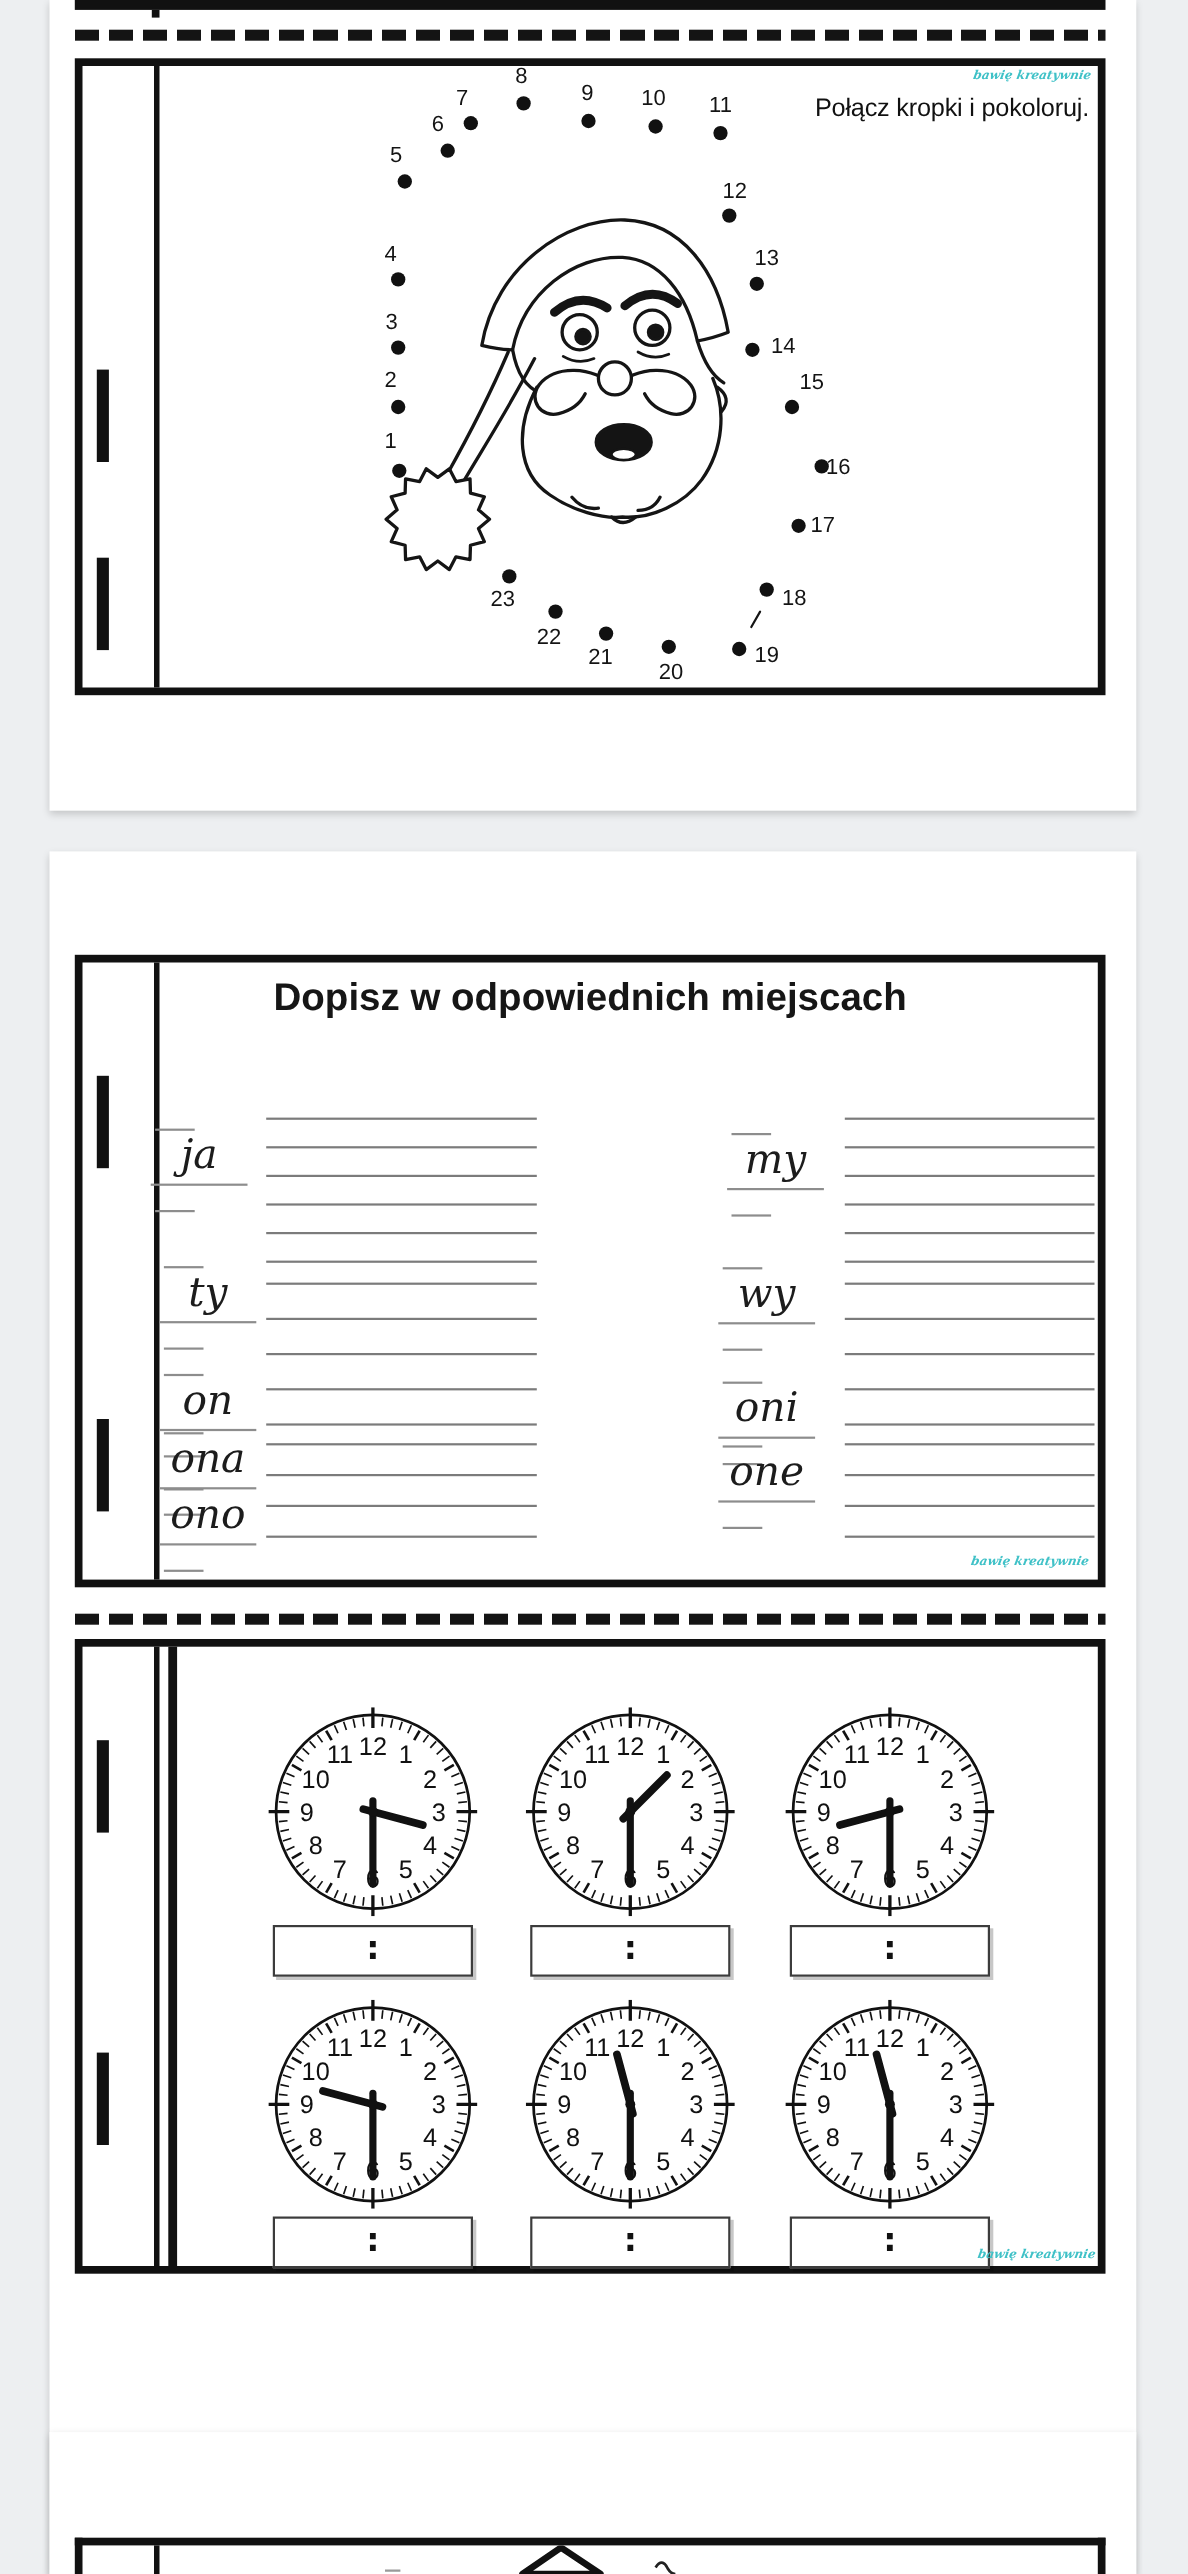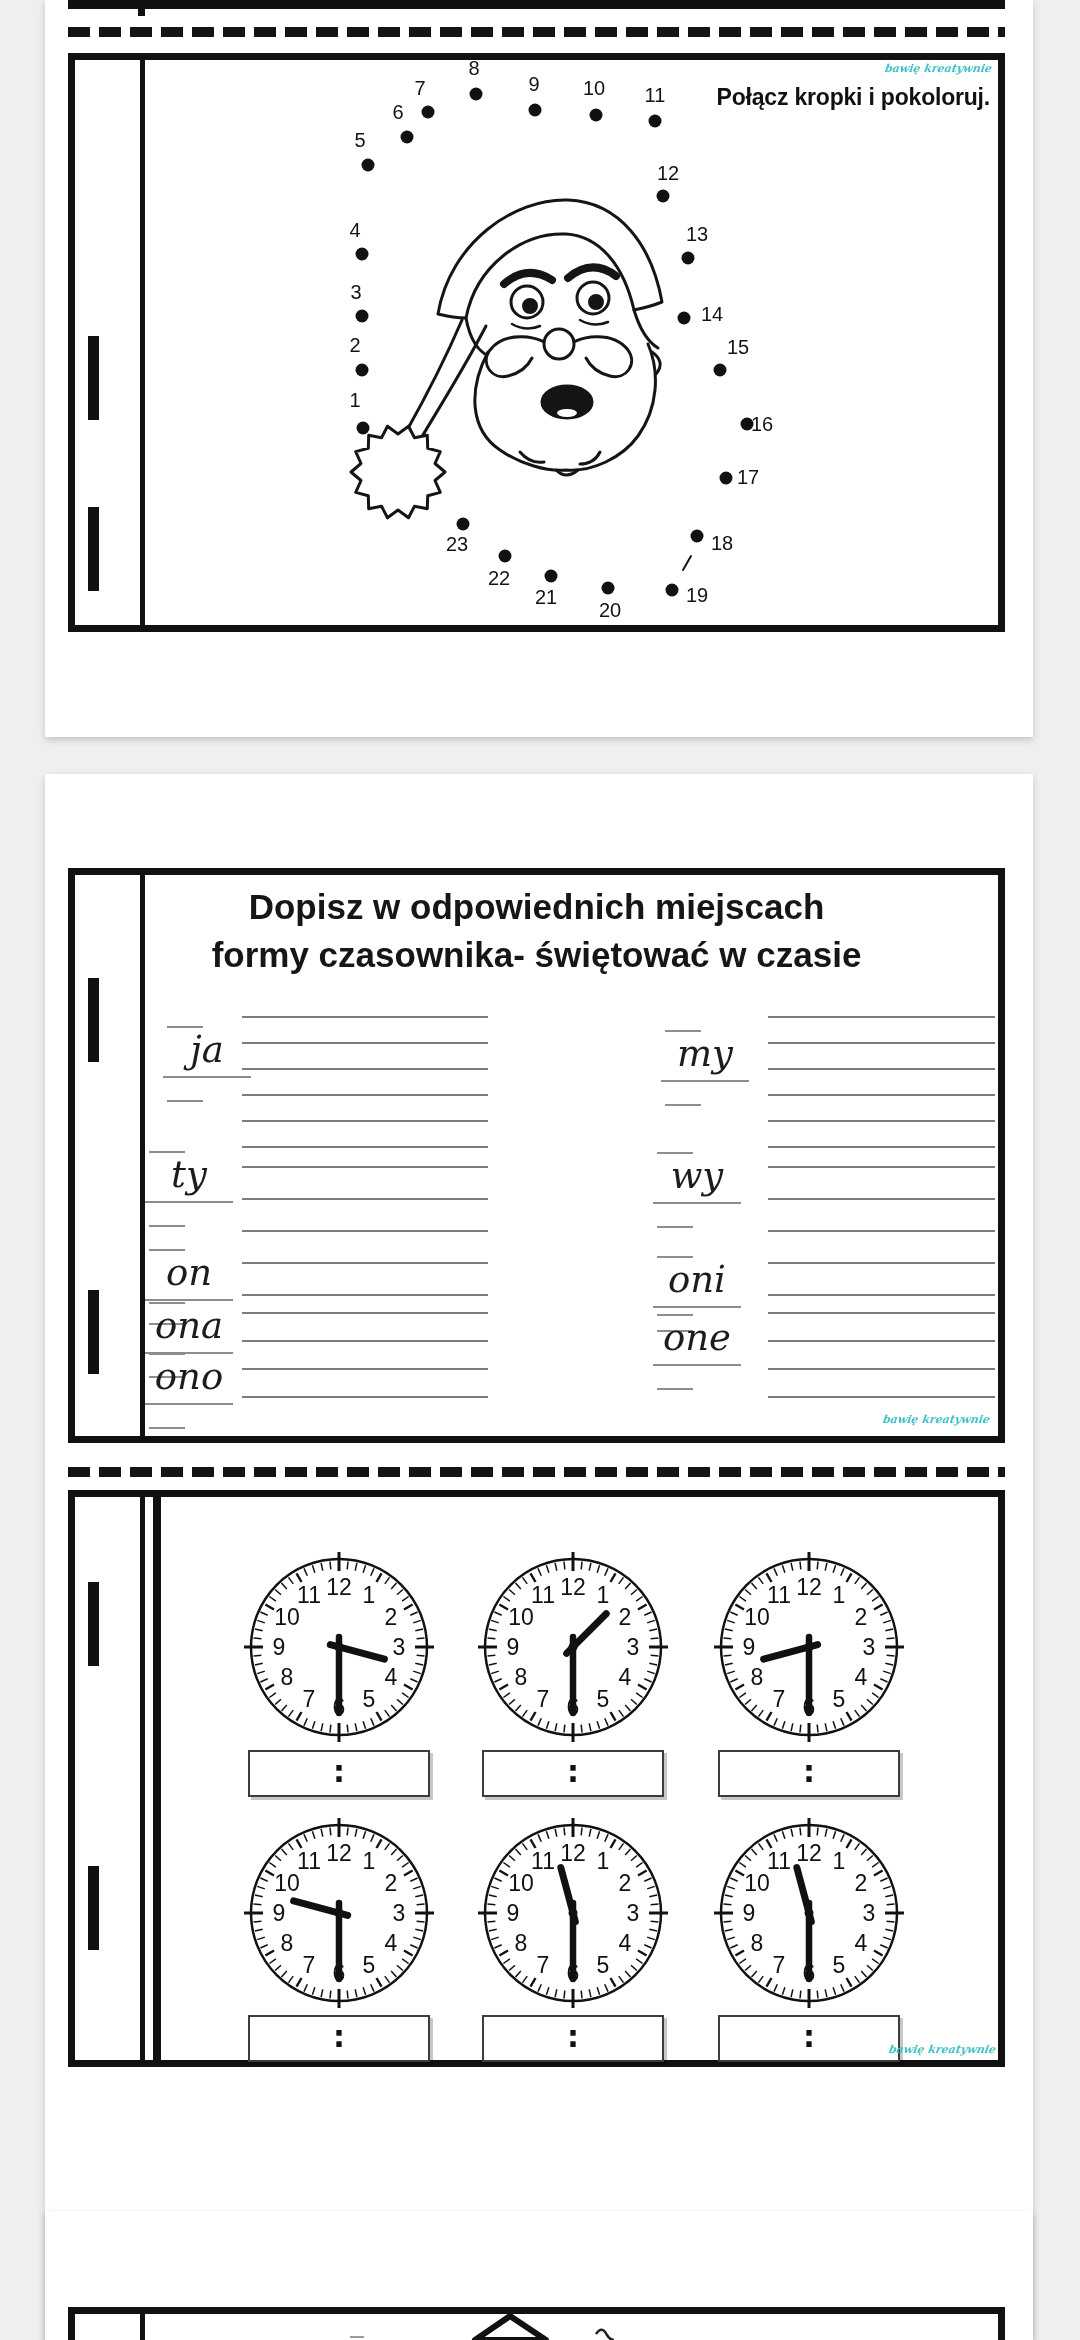--- a/index.html
+++ b/index.html
@@ -6,21 +6,21 @@
   #screen{position:relative;width:1080px;height:2340px;background:#edeff1;overflow:hidden;
           font-family:"Liberation Sans",sans-serif;color:#141414;}
   .card{position:absolute;left:45px;width:988px;background:#ffffff;box-shadow:0 3px 7px rgba(0,0,0,.18);}
   .frame{position:absolute;background:#fff;border:7px solid #111;}
   .bar{position:absolute;background:#111;}
   .cutline{position:absolute;height:10px;width:937px;left:23px;
            background:repeating-linear-gradient(to right,#141414 0 22px,transparent 22px 31px);}
   .margin-divider{position:absolute;top:0;bottom:0;width:5px;background:#111;}
   .extra-vline{position:absolute;top:0;bottom:0;width:8px;background:#111;}
   .bind-mark{position:absolute;width:11px;height:84px;background:#111;left:13px;}
-  .ws-title{position:absolute;font-weight:700;letter-spacing:-.2px;color:#111;}
+  .ws-title{position:absolute;font-weight:400;letter-spacing:-.2px;color:#111;}
   .watermark{position:absolute;font:italic 700 11px "DejaVu Serif",serif;transform:skewX(-10deg);white-space:nowrap;}
   .wline{position:absolute;height:2px;background:#7b7b7b;}
   .pronoun{position:absolute;width:96px;height:100px;}
   .pronoun .stave{position:absolute;height:2px;background:#8d8d8d;}
   .pronoun .p-top{top:14px;left:8px;width:36px;}
   .pronoun .p-mid{top:64px;left:4px;width:88px;}
   .pronoun .p-bot{top:88px;left:8px;width:36px;}
   .pronoun .p-txt{position:absolute;top:16px;left:0;width:100%;text-align:center;
                   font:italic 400 37px "DejaVu Serif",serif;color:#1c1c1c;}
   .clock-cell{position:absolute;width:190px;height:190px;}
@@ -127,21 +127,20 @@
 
   <div class="card" style="top:774px;height:1750px;">
 
     <div class="frame" style="left:23px;top:94px;width:923px;height:561px;">
       <div class="margin-divider" style="left:65px;"></div>
       <div class="bind-mark" style="top:103px;"></div>
       <div class="bind-mark" style="top:415px;"></div>
 
       <div class="verbs-title">
         <div>Dopisz w odpowiednich miejscach</div>
-        <div>formy czasownika- świętować w czasie</div>
       </div>
 
       <div id="verbs-body" style="position:absolute;left:0;top:0;width:923px;height:561px;">
           <div class="wline" style="left:167px;top:141px;width:246px;"></div>
           <div class="wline" style="left:167px;top:167px;width:246px;"></div>
           <div class="wline" style="left:167px;top:193px;width:246px;"></div>
           <div class="wline" style="left:167px;top:219px;width:246px;"></div>
           <div class="wline" style="left:167px;top:245px;width:246px;"></div>
           <div class="wline" style="left:167px;top:271px;width:246px;"></div>
           <div class="wline" style="left:167px;top:291px;width:246px;"></div>
@@ -161,21 +160,21 @@
           <div class="wline" style="left:693px;top:271px;width:227px;"></div>
           <div class="wline" style="left:693px;top:291px;width:227px;"></div>
           <div class="wline" style="left:693px;top:323px;width:227px;"></div>
           <div class="wline" style="left:693px;top:355px;width:227px;"></div>
           <div class="wline" style="left:693px;top:387px;width:227px;"></div>
           <div class="wline" style="left:693px;top:419px;width:227px;"></div>
           <div class="wline" style="left:693px;top:437px;width:227px;"></div>
           <div class="wline" style="left:693px;top:465px;width:227px;"></div>
           <div class="wline" style="left:693px;top:493px;width:227px;"></div>
           <div class="wline" style="left:693px;top:521px;width:227px;"></div>
-          <div class="pronoun" style="left:84px;top:137px;text-decoration:underline;">
+          <div class="pronoun" style="left:58px;top:137px;text-decoration:underline;">
             <div class="stave p-top" style=""></div>
             <div class="stave p-mid" style=""></div>
             <div class="stave p-bot" style=""></div>
             <div class="p-txt" style="">ja</div>
           </div>
           <div class="pronoun" style="left:66px;top:262px;">
             <div class="stave p-top" style=""></div>
             <div class="stave p-mid" style=""></div>
             <div class="stave p-bot" style=""></div>
             <div class="p-txt" style="">ty</div>

